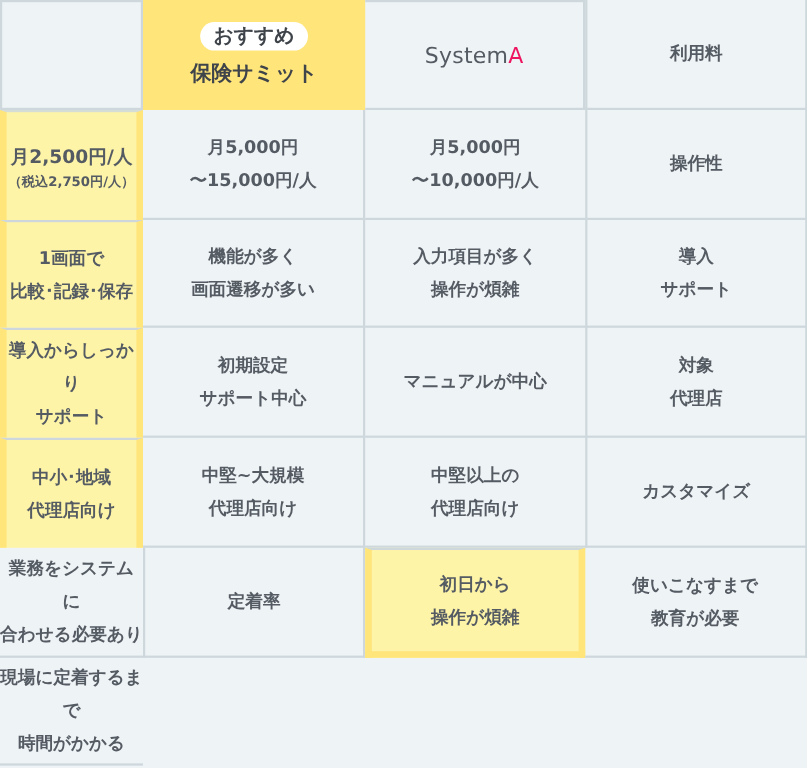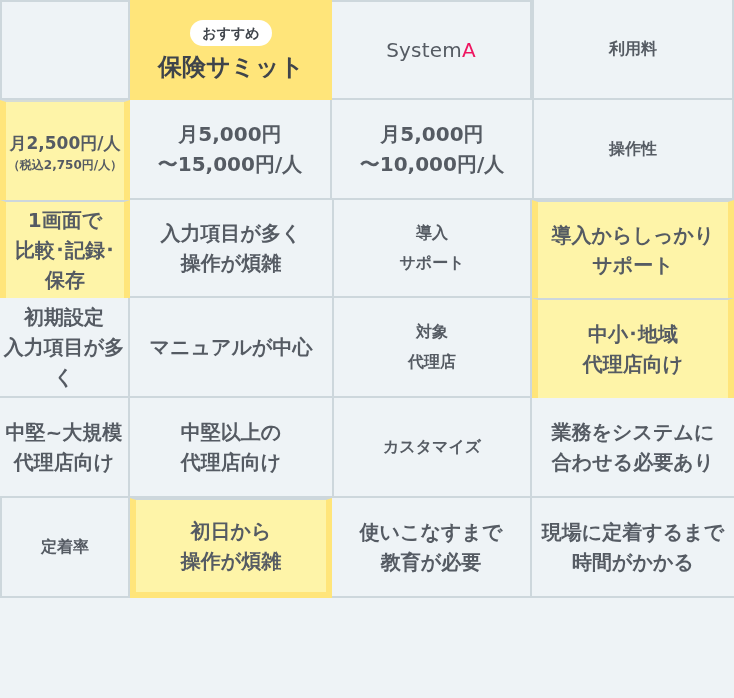--- a/index.html
+++ b/index.html
@@ -50,37 +50,37 @@
     border-top:2px solid #cdd7dc;
   }
   .hl-cell.first-hl { border-top:2px solid #d6dcd6; }
   .hl-cell.bottom-row { border-bottom:6px solid #ffe57a; }
 
   .badge {
     background:#ffffff;
     border-radius:14px;
     padding:0 12px;
     height:26px; line-height:26px;
-    font-size:14px;
+    font-size:18px;
     color:#3f444b;
     margin-bottom:4px;
   }
-  .product-name { font-size:24px; line-height:34px; color:#3f444b; }
+  .product-name { font-size:19px; line-height:34px; color:#3f444b; }
 
   .sys-name {
     font-size:20px; font-weight:normal; color:#555b63;
     font-family:"DejaVu Sans", "Liberation Sans", sans-serif;
     letter-spacing:0.2px;
   }
   .sys-a-suffix { color:#ee1560; }
   .sys-b-suffix { color:#1a35e6; }
 
   .price-main { font-size:17px; line-height:28px; }
   .price-sub { font-size:12px; line-height:16px; }
-  .value-text { font-size:20px; line-height:30px;text-align:center; }
+  .value-text { font-size:16px; line-height:30px;text-align:center; }
 </style>
 </head>
 <body>
 
 <div class="table">
 
   <div class="cell first-col top-row"></div>
   <div class="cell hl-head">
     <span class="badge">おすすめ</span>
     <span class="product-name">保険サミット</span>
@@ -95,29 +95,31 @@
     <span class="price-sub">（税込2,750円/人）</span>
   </div>
   <div class="cell value-text">月5,000円
 〜15,000円/人</div>
   <div class="cell value-text last-col">月5,000円
 〜10,000円/人</div>
 
   <div class="cell first-col label">操作性</div>
   <div class="cell hl-cell value-text">1画面で
 比較･記録･保存</div>
+  <div class="cell value-text">機能が多く
+画面遷移が多い</div>
   <div class="cell value-text last-col">入力項目が多く
 操作が煩雑</div>
 
   <div class="cell first-col label">導入
 サポート</div>
   <div class="cell hl-cell value-text">導入からしっかり
 サポート</div>
   <div class="cell value-text">初期設定
-入力項目が多く</div>
+サポート中心</div>
   <div class="cell value-text last-col">マニュアルが中心</div>
 
   <div class="cell first-col label">対象
 代理店</div>
   <div class="cell hl-cell value-text">中小･地域
 代理店向け</div>
   <div class="cell value-text">中堅~大規模
 代理店向け</div>
   <div class="cell value-text last-col">中堅以上の
 代理店向け</div>

